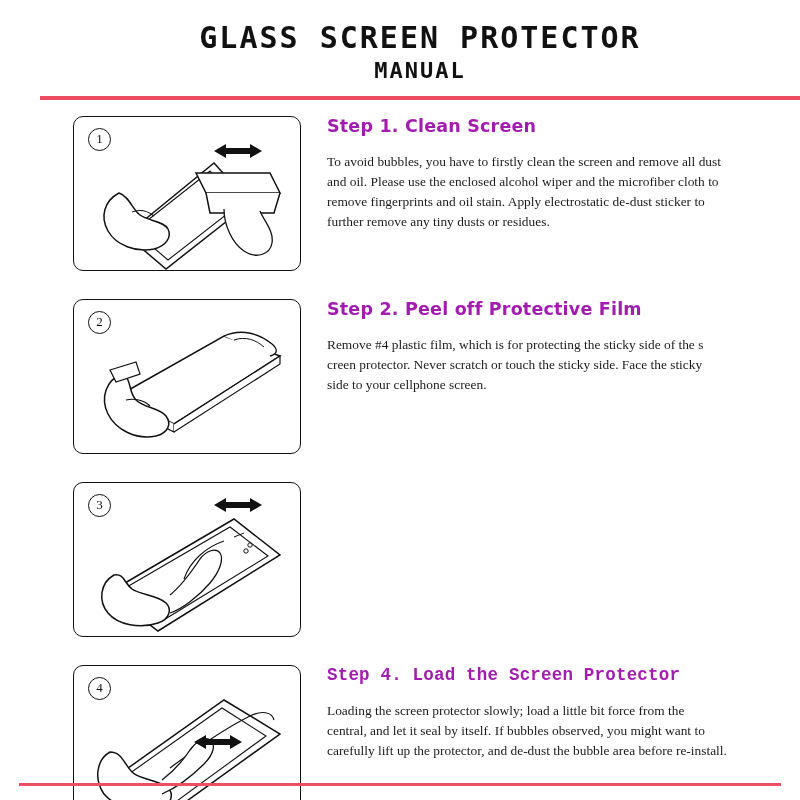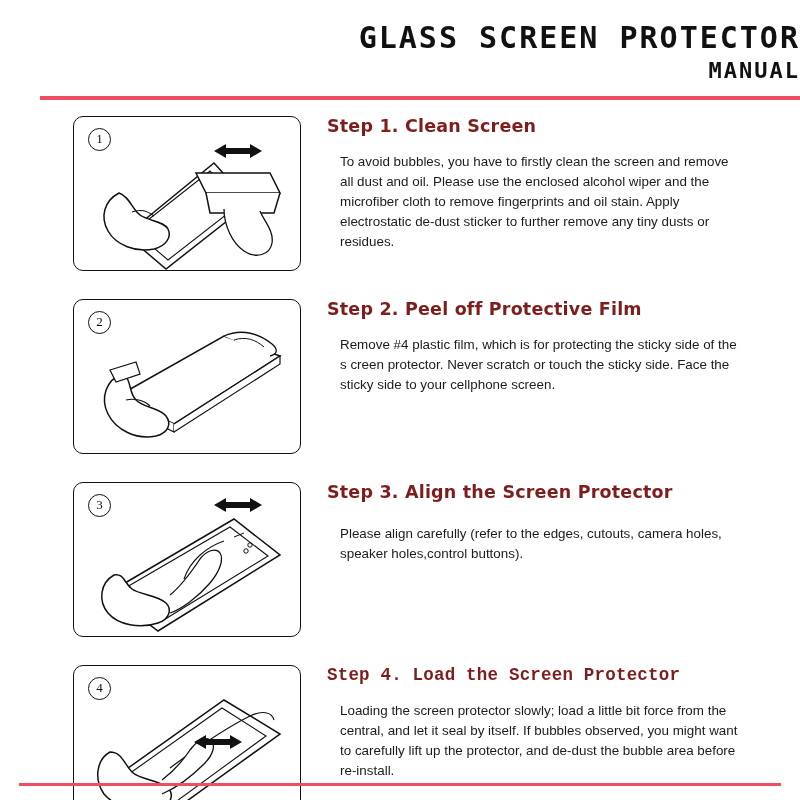--- a/index.html
+++ b/index.html
@@ -12,21 +12,21 @@
     height: 800px;
     font-family: "Liberation Serif", serif;
     color: #1a1a1a;
     position: relative;
     overflow: hidden;
   }
 
   
   .header {
     padding-top: 18px;
-    text-align: right;
+    text-align: center;
     padding-left: 40px;
   }
   .title-line {
     font-family: "DejaVu Sans Mono", monospace;
     font-weight: bold;
     font-size: 30px;
     letter-spacing: 2px;
     color: #111111;
     line-height: 1.30;
   }
@@ -67,30 +67,30 @@
   .step-body {
     flex: 1 1 auto;
     padding-left: 26px;
     padding-top: 6px;
     box-sizing: border-box;
   }
   .step-title {
     font-family: "DejaVu Sans", sans-serif;
     font-weight: bold;
     font-size: 17.5px;
-    color: #7f1d1d;
+    color: #a21caf;
     margin: 0 0 16px 0;
     letter-spacing: 0.2px;
   }
   .step-text {
-    font-family: Liberation Sans, sans-serif;
+    font-family: Liberation Serif, serif;
     font-size: 13.4px;
     line-height: 1.50;
     color: #1b1b1b;
-    margin: 13px;
+    margin: 0;
     max-width: 400px;
   }
 
   
   .step-1 { margin-top: 10px; }
   .step-2 { margin-top: 22px; }
   .step-3 { margin-top: 22px; }
   .step-4 { margin-top: 22px; }
 
   .step-3 .step-title { margin-bottom: 22px; }
@@ -207,24 +207,20 @@
         <path d="M110 96 C116 78 132 64 150 58" stroke-width="1.1"></path>
 
         <path d="M40 92 C26 100 24 118 34 130 C44 142 66 146 84 140 C96 136 98 126 92 120 C84 112 66 112 58 106 C50 100 50 90 40 92 Z" fill="#fff"></path>
         <path d="M96 130 C108 126 124 114 136 100 C146 88 150 76 146 70 C142 64 132 68 126 76 C118 88 106 104 96 112" fill="#fff" stroke-width="1.3"></path>
 
         <g stroke-width="0" fill="#111">
           <path d="M140 22 L152 15 L152 19 L176 19 L176 15 L188 22 L176 29 L176 25 L152 25 L152 29 Z"></path>
         </g>
       </svg>
     </div>
-    <div class="step-body">
-      <h2 class="step-title">Step 3. Align the Screen Protector</h2>
-      <p class="step-text">Please align carefully (refer to the edges, cutouts, camera holes, speaker holes,control buttons).</p>
-    </div>
   </div>
 
   <div class="step step-4">
     <div class="fig">
       <div class="badge">4</div>
       <svg width="228" height="155" viewBox="0 0 228 155" fill="none" stroke="#111" stroke-width="1.5">
 
         <path d="M40 112 L150 34 L206 68 L92 150 Z" fill="#fff"></path>
         <path d="M52 110 L148 42 L192 70 L96 140 Z" fill="#fff" stroke-width="1.1"></path>
 

